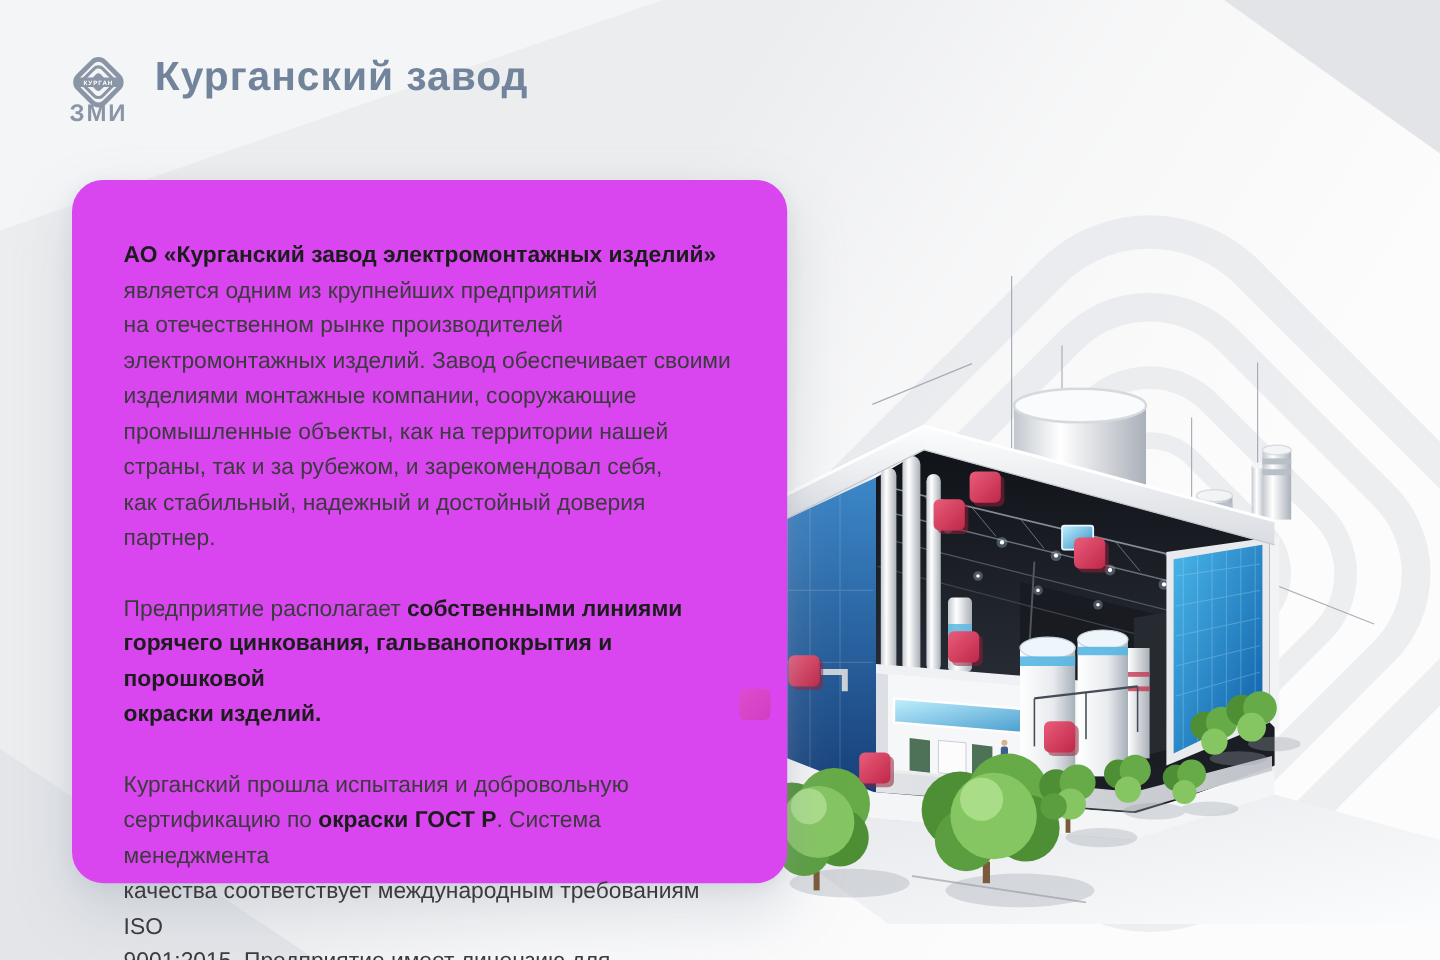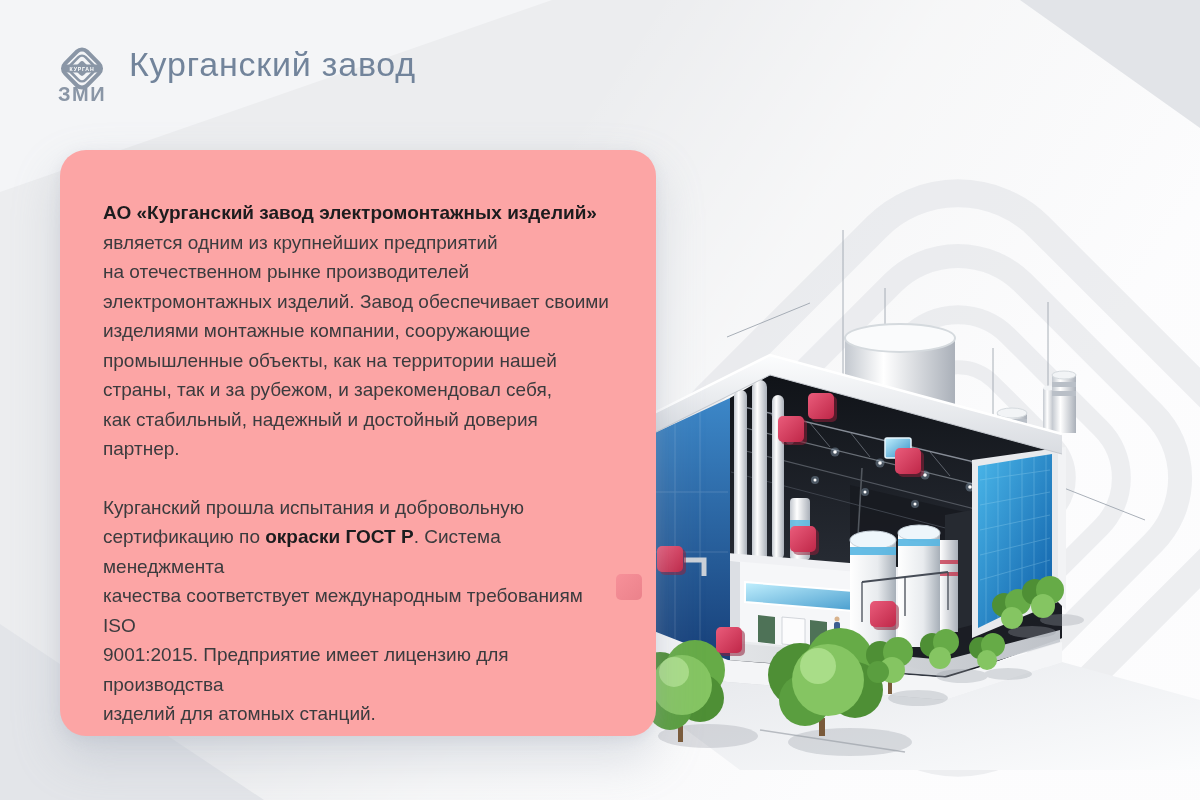--- a/index.html
+++ b/index.html
@@ -11,23 +11,23 @@
   .facet{position:absolute;inset:0;}
   .facet-bright{background:linear-gradient(123deg, rgba(255,255,255,0) 38%, rgba(255,255,255,.55) 55%, rgba(253,253,254,.95) 78%);}
   .facet-tl{background:#f4f5f7;clip-path:polygon(0 0,46% 0,0 24%);}
   .facet-tr{background:#e2e4e8;clip-path:polygon(85% 0,100% 0,100% 16%);}
   .facet-bl{background:#e3e5e9;clip-path:polygon(0 78%,22% 100%,0 100%);}
 
   .watermark{position:absolute;left:578px;top:98px;width:760px;height:760px;z-index:0;opacity:.55;}
 
   .header{position:absolute;left:57px;top:44px;z-index:2;display:flex;gap:22px;align-items:flex-start;}
   .logo{width:50px;height:62px;flex:0 0 auto;}
-  .title{font-weight:400;font-size:34px;line-height:37px;letter-spacing:.8px;color:#72849b;margin-top:2px;}
-
-  .card{position:absolute;left:60px;top:150px;width:596px;height:586px;background:#fca5a5;
+  .title{font-weight:700;font-size:34px;line-height:37px;letter-spacing:.8px;color:#72849b;margin-top:2px;}
+
+  .card{position:absolute;left:60px;top:150px;width:596px;height:586px;background:#d946ef;
         border-radius:26px;z-index:2;box-sizing:border-box;padding:48px 42px 0 43px;
         box-shadow:0 22px 48px rgba(148,158,174,.30),0 4px 14px rgba(148,158,174,.16);}
   .para{font-size:19px;line-height:29.5px;color:#3b3b3e;white-space:pre-line;margin:0 0 29px 0;}
   .para .b{font-weight:700;color:#1c1c1e;}
 
   .illus{position:absolute;left:600px;top:230px;width:600px;height:540px;z-index:1;}
   .ghost-marker{position:absolute;left:616px;top:574px;width:26px;height:26px;border-radius:5px;
         background:linear-gradient(135deg,#ea5c7b,#bf2748);opacity:.28;z-index:3;}
 </style>
 </head>
@@ -379,20 +379,23 @@
 
   <div class="card">
     <p class="para"><span class="b">АО «Курганский завод электромонтажных изделий»</span><span>
 является одним из крупнейших предприятий
 на отечественном рынке производителей
 электромонтажных изделий. Завод обеспечивает своими
 изделиями монтажные компании, сооружающие
 промышленные объекты, как на территории нашей
 страны, так и за рубежом, и зарекомендовал себя,
 как стабильный, надежный и достойный доверия партнер.</span></p>
+    <p class="para"><span>Предприятие располагает </span><span class="b">собственными линиями
+горячего цинкования, гальванопокрытия и порошковой
+окраски изделий.</span></p>
     <p class="para"><span>Курганский прошла испытания и добровольную
 сертификацию по </span><span class="b">окраски ГОСТ Р</span><span>. Система менеджмента
 качества соответствует международным требованиям ISO
 9001:2015. Предприятие имеет лицензию для производства
 изделий для атомных станций.</span></p>
   </div>
 
   <div class="ghost-marker"></div>
 
 </div>

